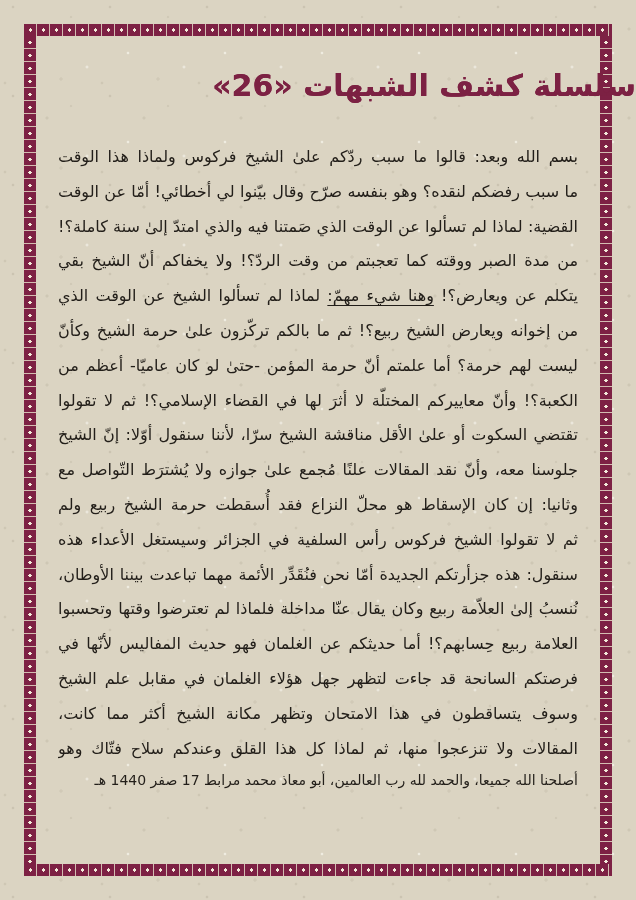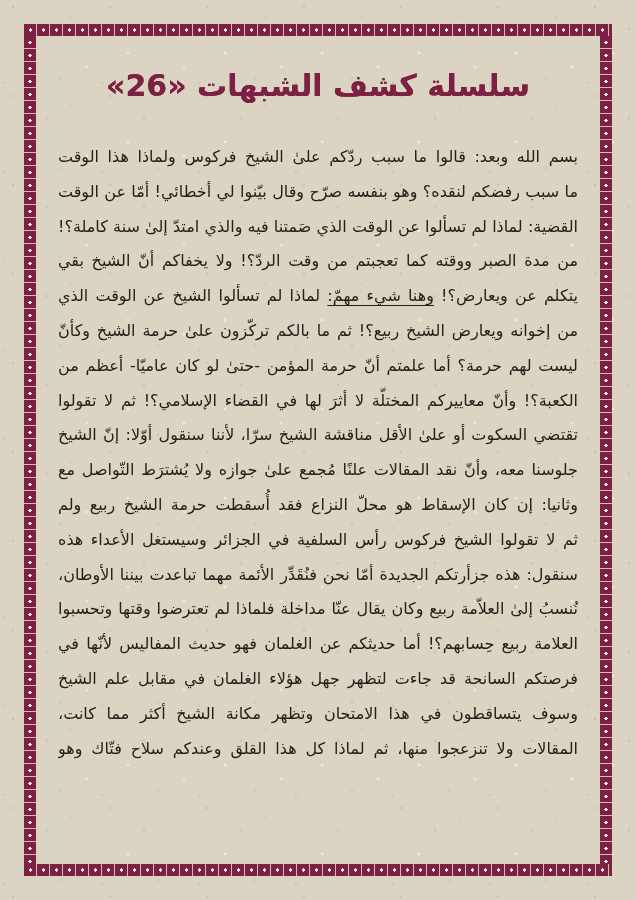--- a/index.html
+++ b/index.html
@@ -36,21 +36,20 @@
     background-size:12px 13px, 12px 13px;
   }
   .strip-top{top:24px;}
   .strip-bottom{bottom:24px;}
   .strip-left{left:24px;}
   .strip-right{right:24px;}
 
   
   .title{
     position:absolute;left:0;right:0;top:68px;
-    text-align:center;
     color:#7c2143;
     font-size:30px;
     font-weight:bold;
     letter-spacing:1px;
     text-shadow:0 0 .4px #7c2143;
   }
 
   
   .doc{
     position:absolute;
@@ -105,15 +104,16 @@
     <div class="line">تقتضي السكوت أو علىٰ الأقل مناقشة الشيخ سرّا، لأننا سنقول أوّلا: إنّ الشيخ رفض</div>
     <div class="line">جلوسنا معه، وأنّ نقد المقالات علنًا مُجمع علىٰ جوازه ولا يُشترَط التّواصل مع أهلها سرّا،</div>
     <div class="line">وثانيا: إن كان الإسقاط هو محلّ النزاع فقد أُسقطت حرمة الشيخ ربيع ولم تنزعجوا لذلك!</div>
     <div class="line">ثم لا تقولوا الشيخ فركوس رأس السلفية في الجزائر وسيستغل الأعداء هذه الردود، لآننا</div>
     <div class="line">سنقول: هذه جزأرتكم الجديدة أمّا نحن فنُقَدِّر الأئمة مهما تباعدت بيننا الأوطان، وقد كنّا</div>
     <div class="line">نُنسبُ إلىٰ العلاّمة ربيع وكان يقال عنّا مداخلة فلماذا لم تعترضوا وقتها وتحسبوا لأعداء</div>
     <div class="line">العلامة ربيع حِسابهم؟! أما حديثكم عن الغلمان فهو حديث المفاليس لأنّها في الحقيقة</div>
     <div class="line">فرصتكم السانحة قد جاءت لتظهر جهل هؤلاء الغلمان في مقابل علم الشيخ ومكانته</div>
     <div class="line">وسوف يتساقطون في هذا الامتحان وتظهر مكانة الشيخ أكثر مما كانت، فافرحوا بهذه</div>
     <div class="line">المقالات ولا تنزعجوا منها، ثم لماذا كل هذا القلق وعندكم سلاح فتّاك وهو التهميش؟!</div>
+    <div class="signature">أصلحنا الله جميعا، والحمد لله رب العالمين، أبو معاذ محمد مرابط 17 صفر 1440 هـ</div>
   </div>
 
 </div>
 
 </body></html>

